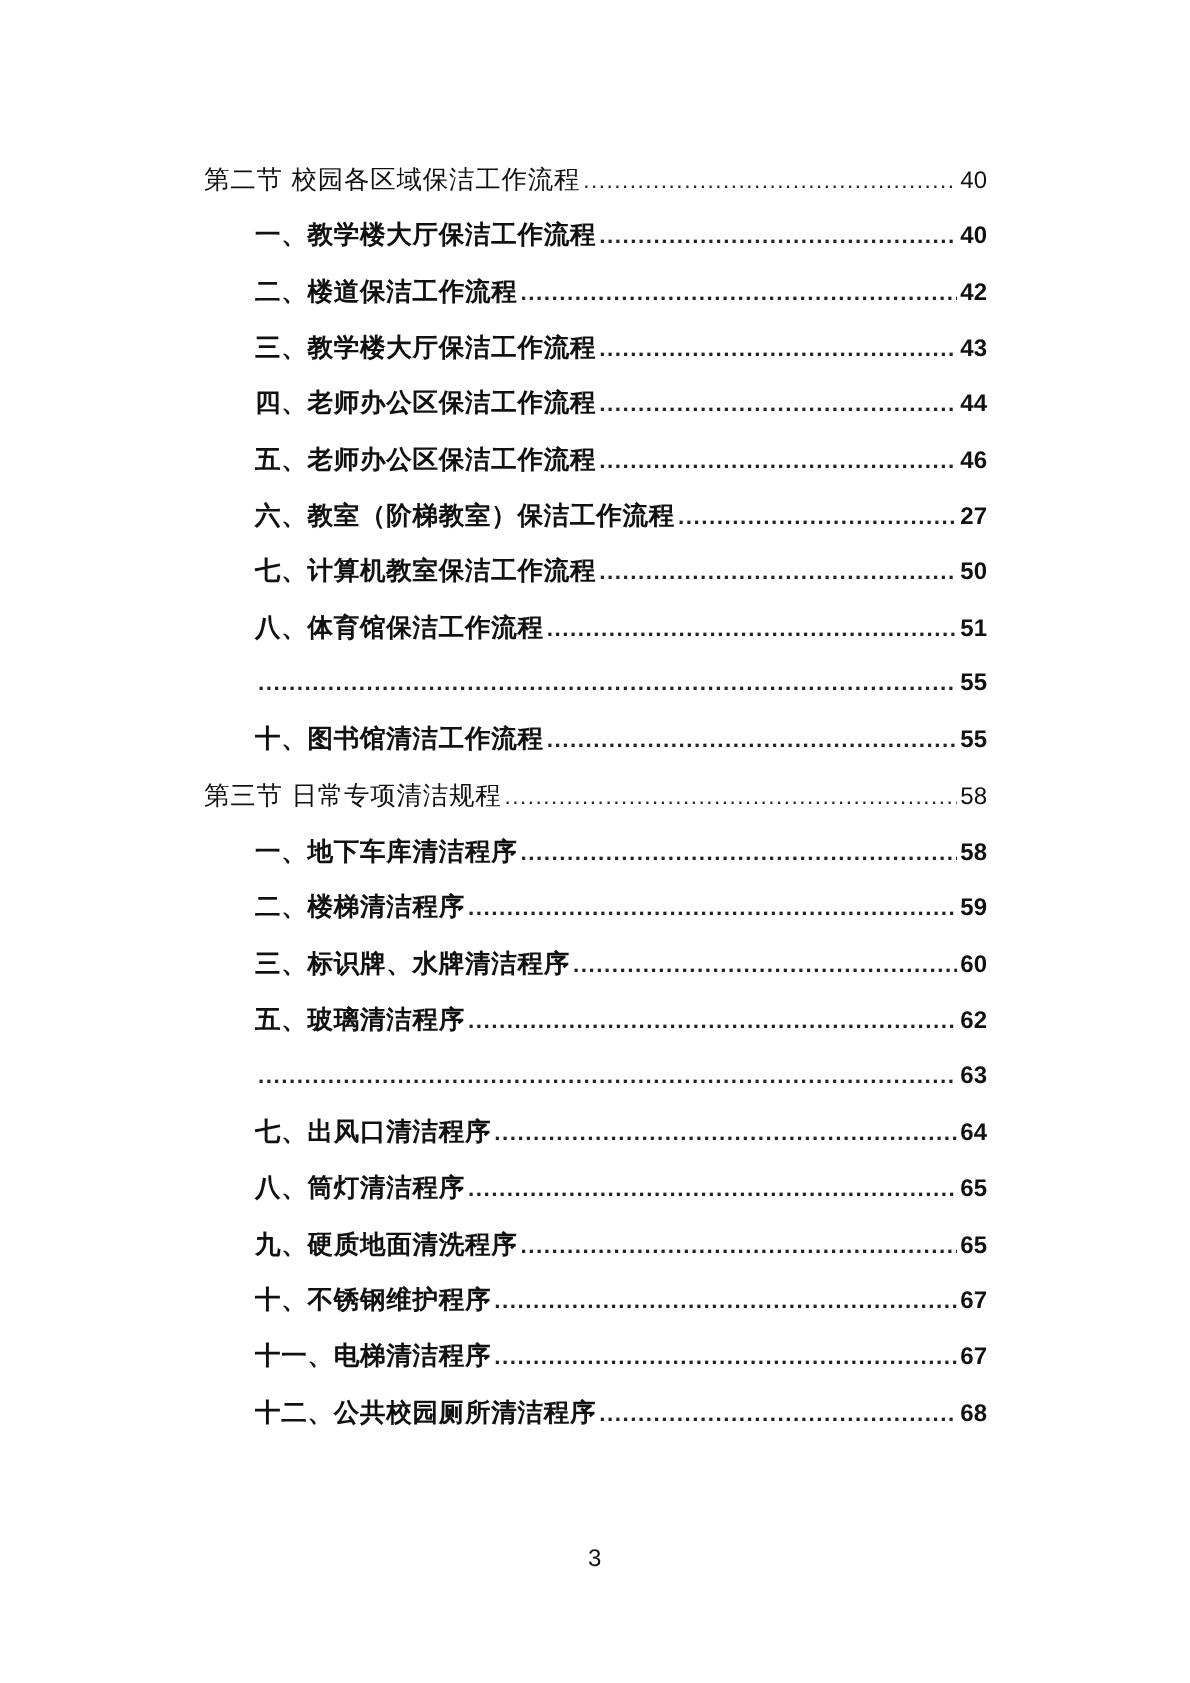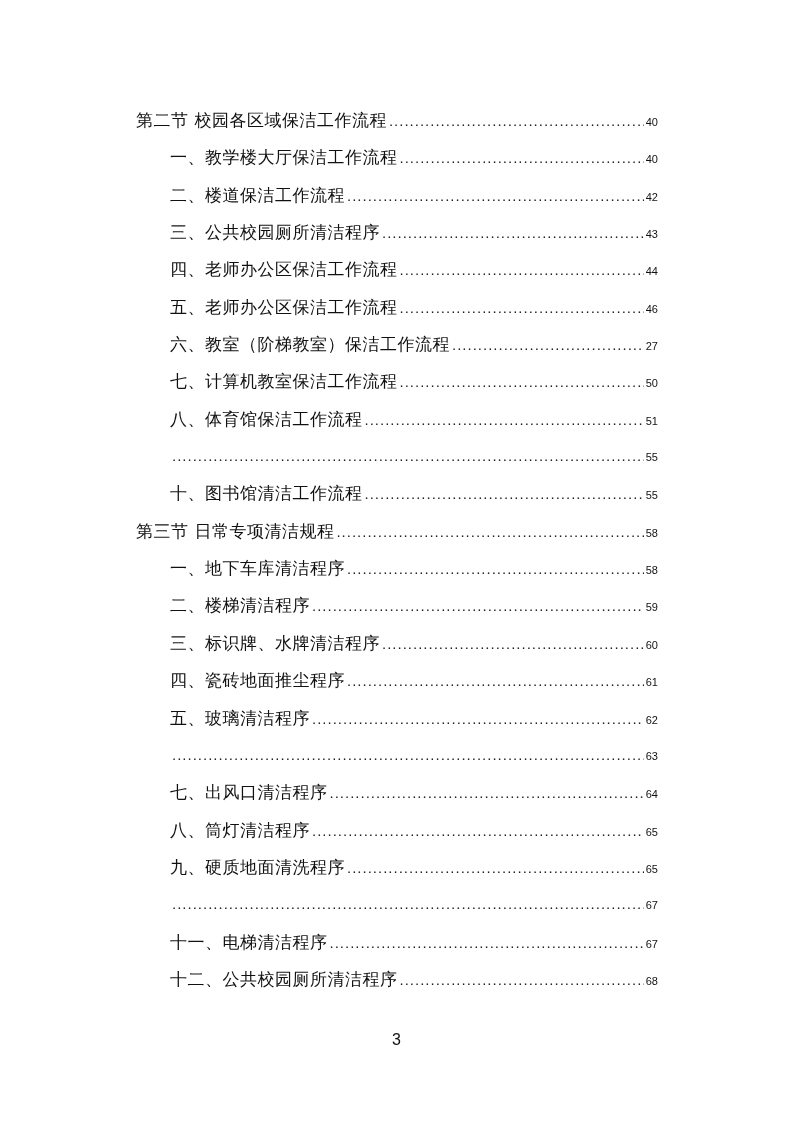--- a/index.html
+++ b/index.html
@@ -24,41 +24,42 @@
     .toc-row {
       display: flex;
       align-items: baseline;
       height: 37.35px;
       font-size: 17px;
       line-height: 30px;
       white-space: nowrap;
     }
     .toc-row.level-2 {
       padding-left: 34px;
+      font-weight: bold;
     }
     .toc-title {
       flex: 0 0 auto;
       letter-spacing: 0.5px;
     }
     .toc-leader {
       flex: 1 1 auto;
       overflow: hidden;
       margin: 0 2px 0 2px;
       font-family: "Liberation Sans", sans-serif;
       font-size: 15px;
       letter-spacing: 1px;
       color: #222;
     }
     .toc-leader::before {
       content: "................................................................................................................................................................................................................................";
     }
     .toc-page {
       flex: 0 0 auto;
       font-family: "Liberation Sans", sans-serif;
-      font-size: 11px;
+      font-size: 16px;
       text-align: right;
     }
     .page-number {
       position: absolute;
       left: 0;
       width: 793px;
       top: 1031px;
       text-align: center;
       font-family: "Liberation Sans", sans-serif;
       font-size: 16px;
@@ -77,21 +78,21 @@
     <span class="toc-title">一、教学楼大厅保洁工作流程</span>
     <span class="toc-leader"></span>
     <span class="toc-page">40</span>
   </div>
   <div class="toc-row level-2">
     <span class="toc-title">二、楼道保洁工作流程</span>
     <span class="toc-leader"></span>
     <span class="toc-page">42</span>
   </div>
   <div class="toc-row level-2">
-    <span class="toc-title">三、公共校园厕所清洁程序</span>
+    <span class="toc-title">三、教学楼大厅保洁工作流程</span>
     <span class="toc-leader"></span>
     <span class="toc-page">43</span>
   </div>
   <div class="toc-row level-2">
     <span class="toc-title">四、老师办公区保洁工作流程</span>
     <span class="toc-leader"></span>
     <span class="toc-page">44</span>
   </div>
   <div class="toc-row level-2">
     <span class="toc-title">五、老师办公区保洁工作流程</span>
@@ -136,25 +137,20 @@
     <span class="toc-title">二、楼梯清洁程序</span>
     <span class="toc-leader"></span>
     <span class="toc-page">59</span>
   </div>
   <div class="toc-row level-2">
     <span class="toc-title">三、标识牌、水牌清洁程序</span>
     <span class="toc-leader"></span>
     <span class="toc-page">60</span>
   </div>
   <div class="toc-row level-2">
-    <span class="toc-title">四、瓷砖地面推尘程序</span>
-    <span class="toc-leader"></span>
-    <span class="toc-page">61</span>
-  </div>
-  <div class="toc-row level-2">
     <span class="toc-title">五、玻璃清洁程序</span>
     <span class="toc-leader"></span>
     <span class="toc-page">62</span>
   </div>
   <div class="toc-row level-2">
     <span class="toc-leader"></span>
     <span class="toc-page">63</span>
   </div>
   <div class="toc-row level-2">
     <span class="toc-title">七、出风口清洁程序</span>
@@ -165,20 +161,21 @@
     <span class="toc-title">八、筒灯清洁程序</span>
     <span class="toc-leader"></span>
     <span class="toc-page">65</span>
   </div>
   <div class="toc-row level-2">
     <span class="toc-title">九、硬质地面清洗程序</span>
     <span class="toc-leader"></span>
     <span class="toc-page">65</span>
   </div>
   <div class="toc-row level-2">
+    <span class="toc-title">十、不锈钢维护程序</span>
     <span class="toc-leader"></span>
     <span class="toc-page">67</span>
   </div>
   <div class="toc-row level-2">
     <span class="toc-title">十一、电梯清洁程序</span>
     <span class="toc-leader"></span>
     <span class="toc-page">67</span>
   </div>
   <div class="toc-row level-2">
     <span class="toc-title">十二、公共校园厕所清洁程序</span>

